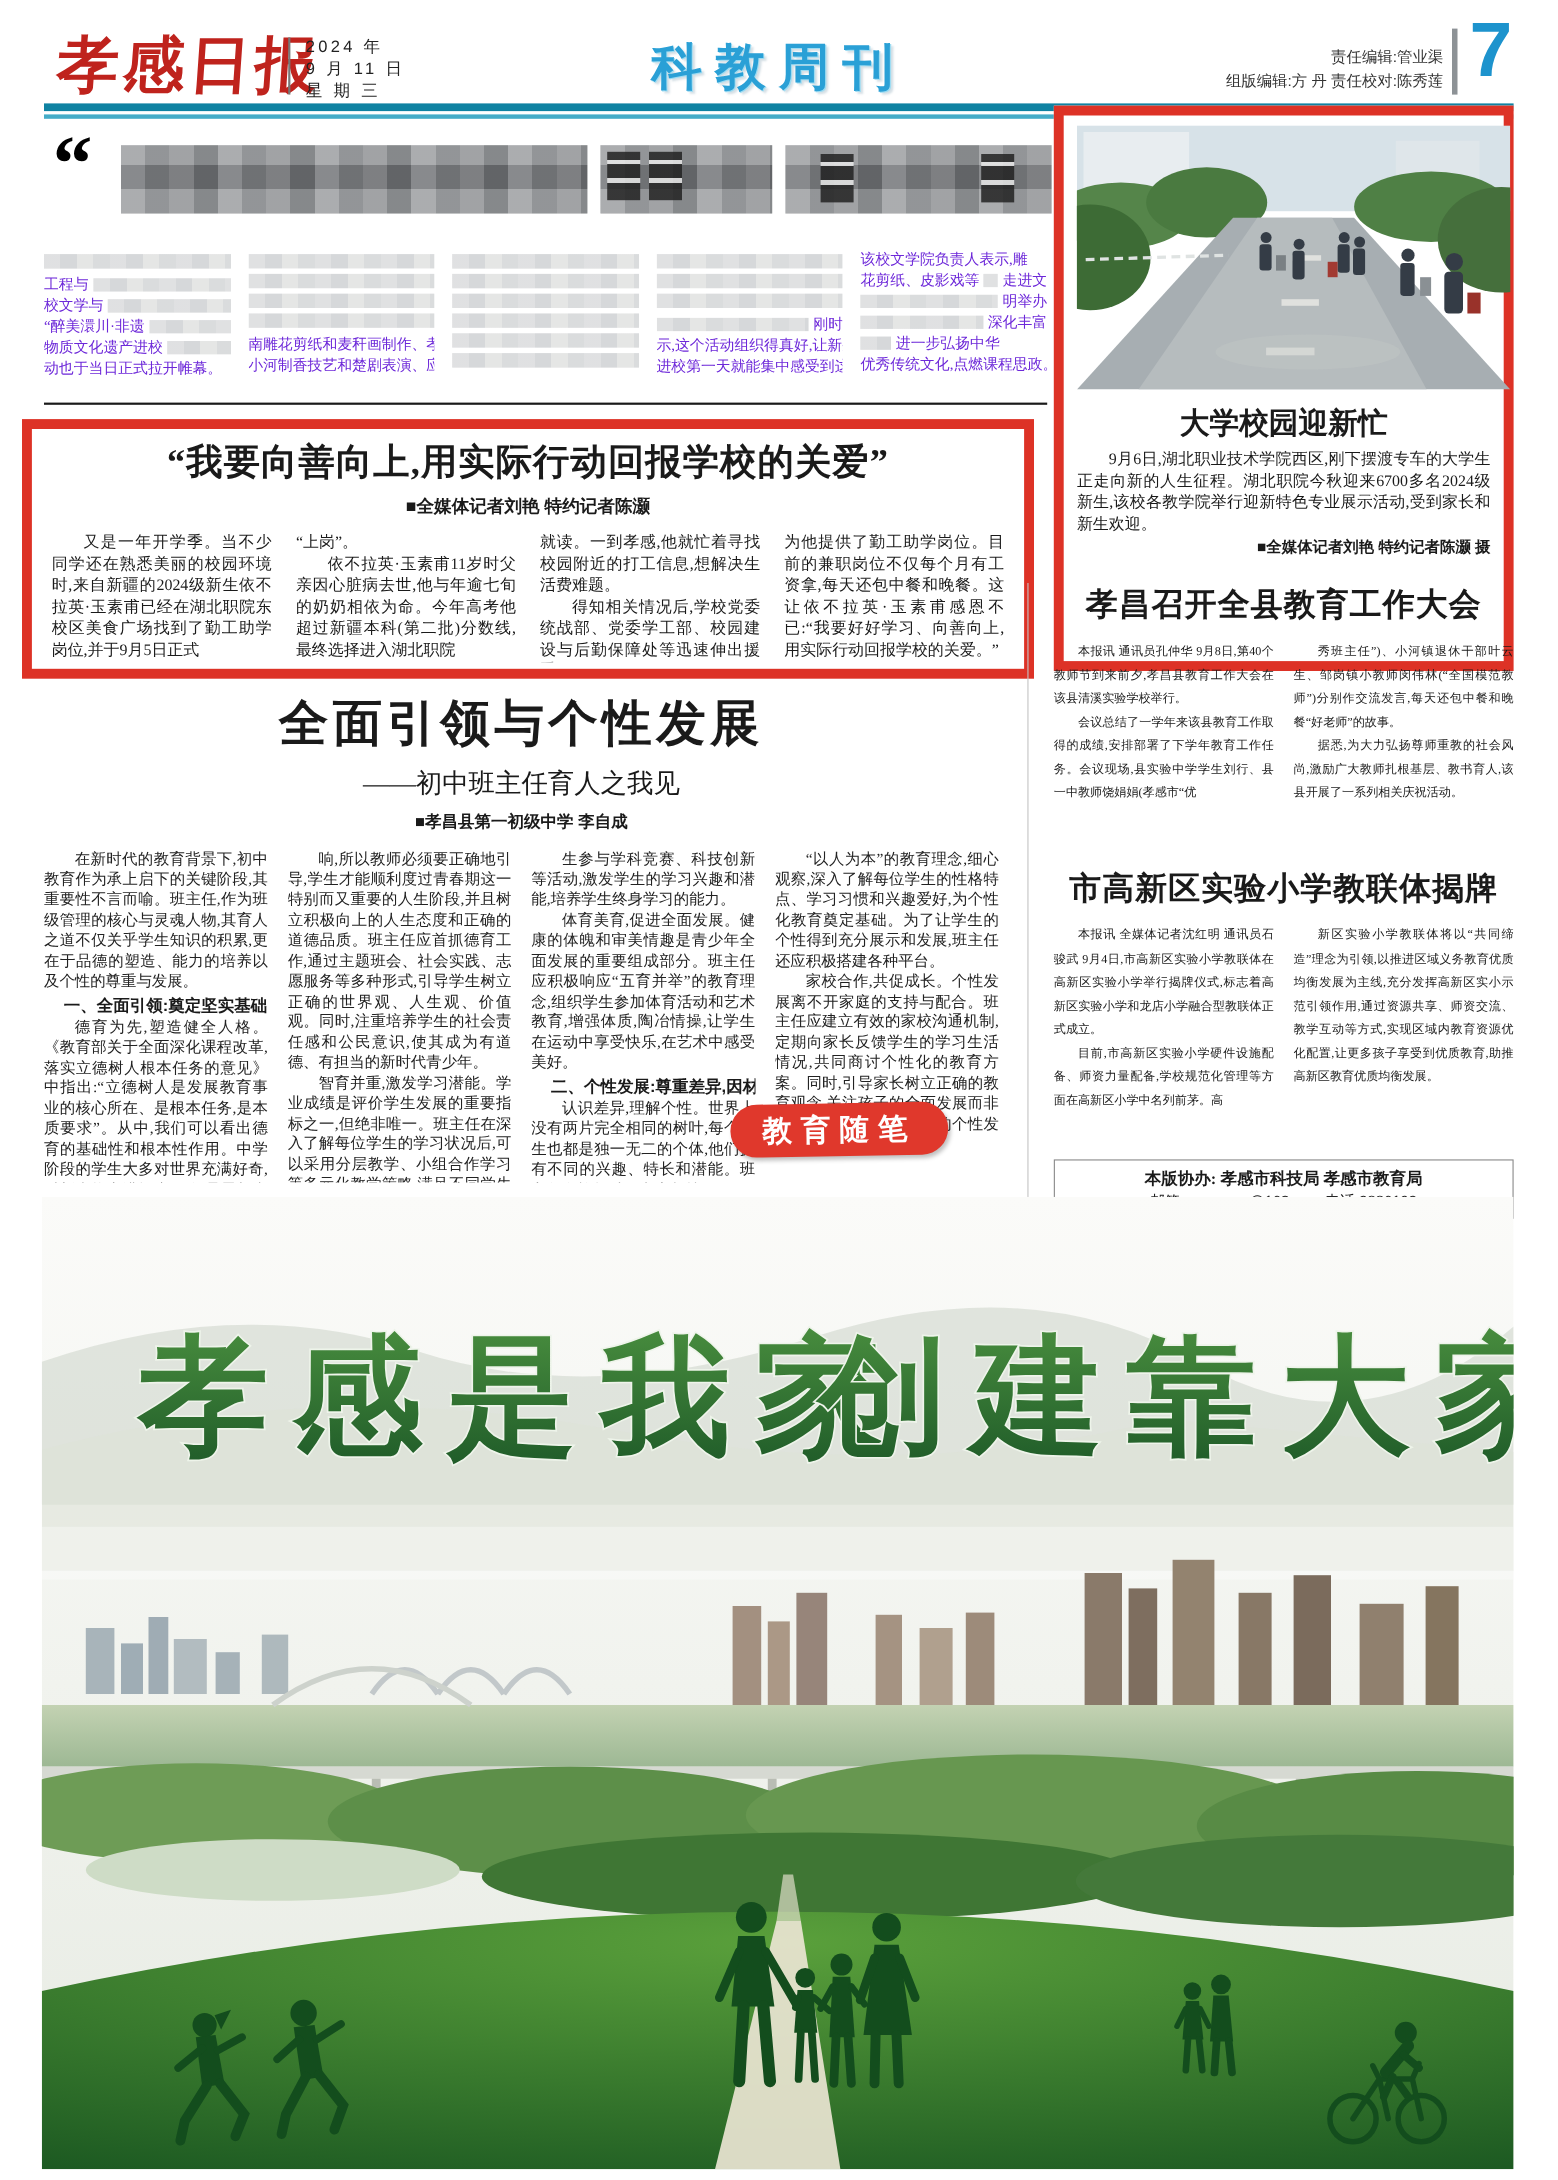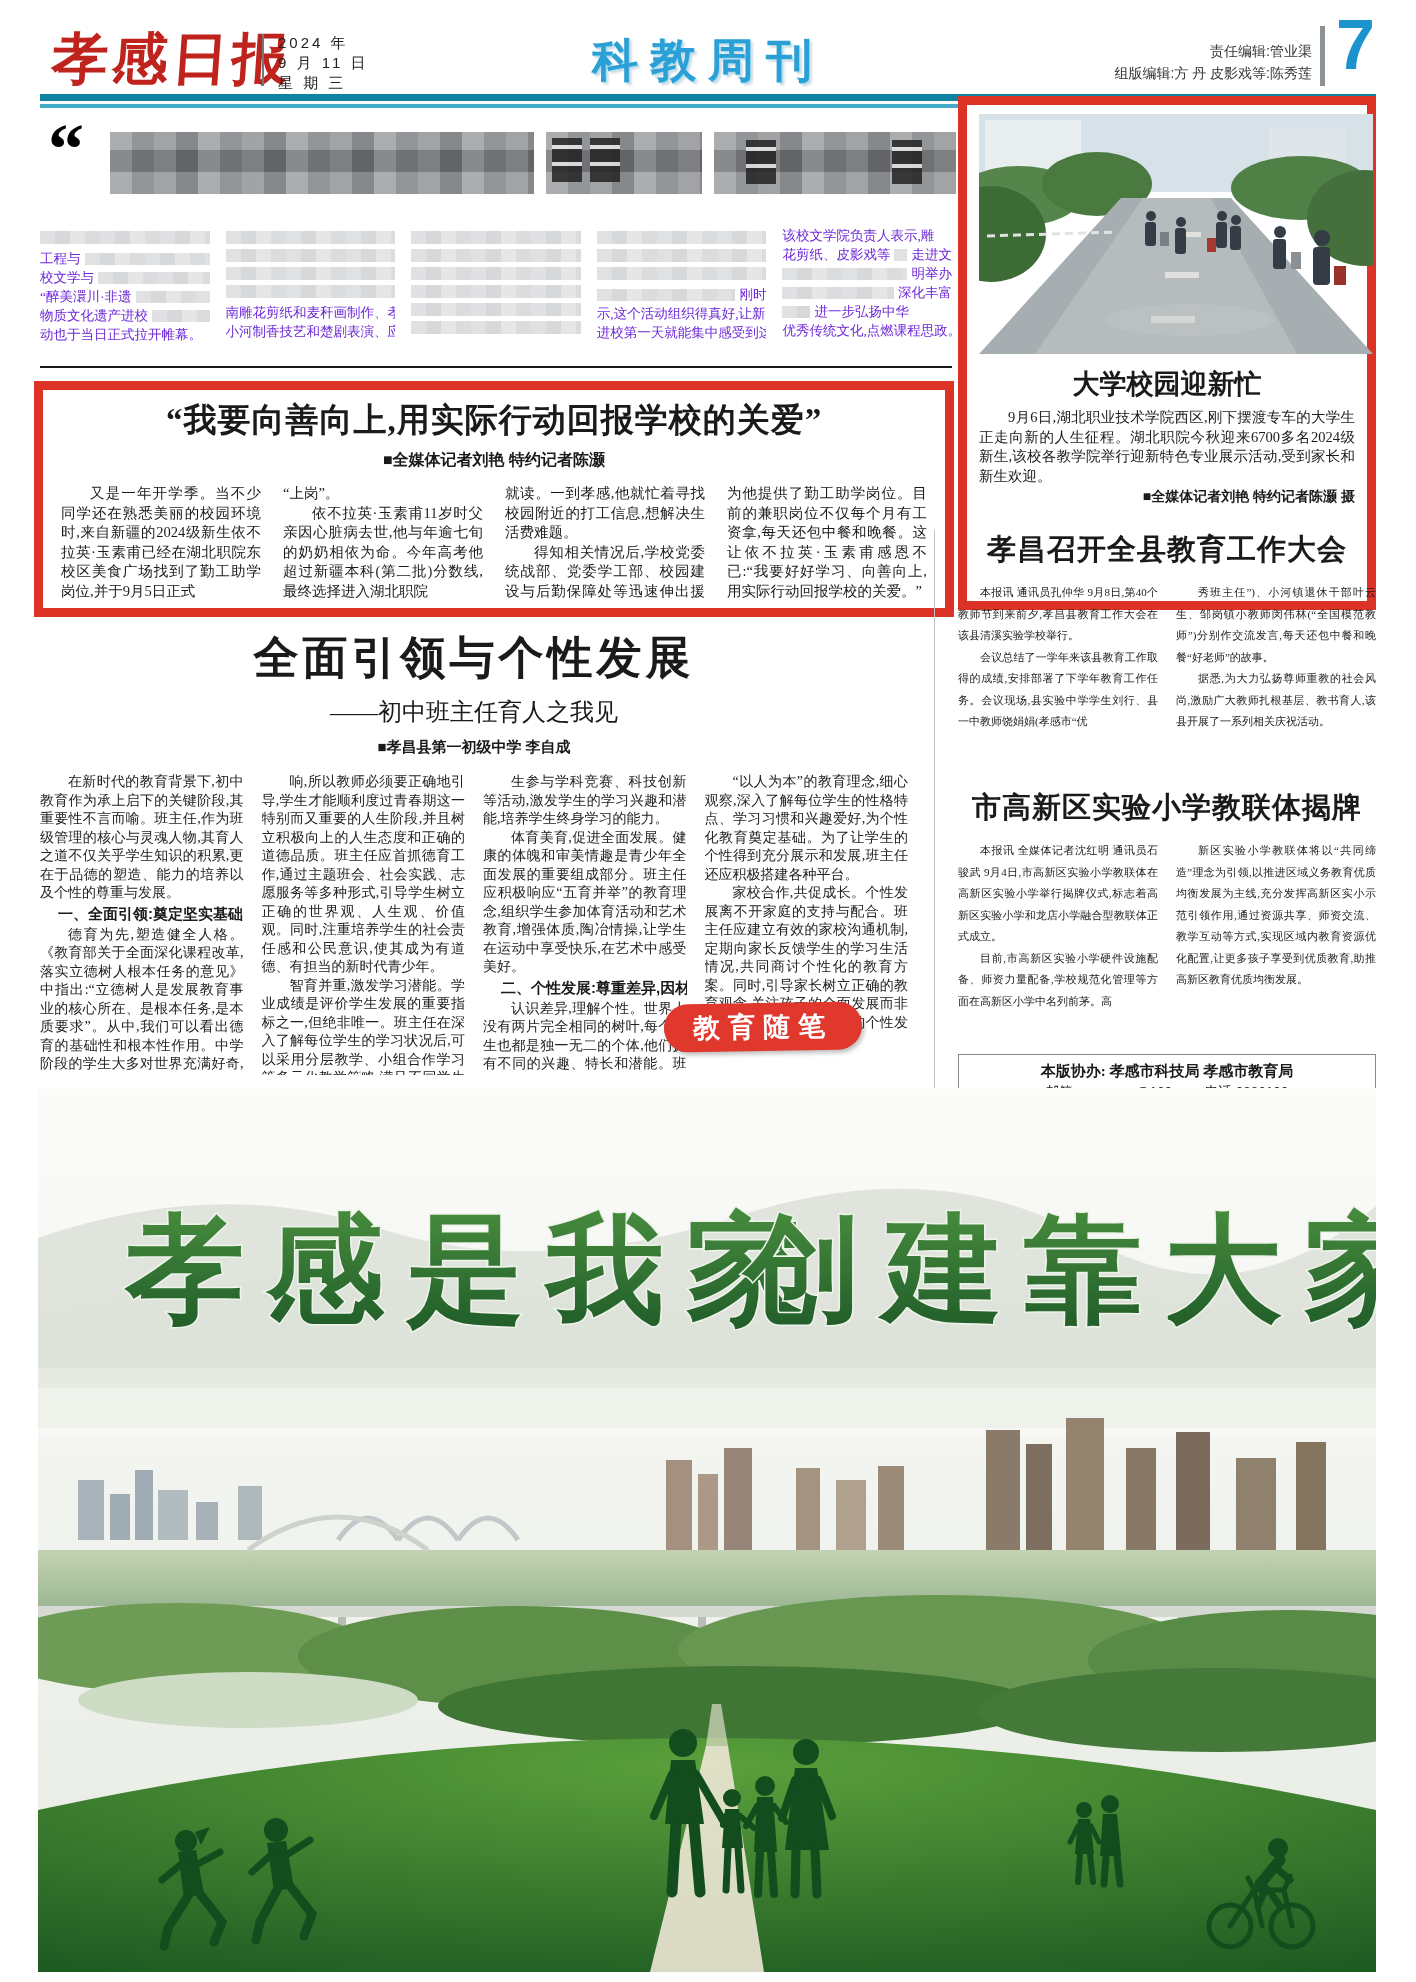--- a/index.html
+++ b/index.html
@@ -39,21 +39,21 @@
         opacity:.85;}
   .cens-cols{display:flex;gap:16px;margin-top:14px;height:142px;overflow:hidden;}
   .ccol{flex:1;font-size:13.5px;color:#6d28d9;overflow:hidden;}
   .mzline{height:13px;margin:5px 0;}
   .crow{display:flex;align-items:center;height:19px;white-space:nowrap;overflow:hidden;}
   .crow .t{flex:none;}
   .crow .f{flex:1;height:12px;margin-left:4px;}
   .hline{left:40px;top:366px;width:912px;height:2px;background:#1a1a1a;}
 
   
-  .red1{left:34px;top:381px;width:920px;height:236px;border:9px solid #dd3226;background:#fff;box-sizing:border-box;}
+  .red1{left:20px;top:381px;width:920px;height:236px;border:9px solid #dd3226;background:#fff;box-sizing:border-box;}
   .r1-head{text-align:center;margin-top:8px;font-size:33px;font-weight:800;letter-spacing:1px;}
   .r1-by{text-align:center;margin-top:7px;font-size:16px;font-weight:700;font-family:"Liberation Sans",sans-serif;}
   .r1-cols{display:flex;gap:22px;margin:13px 18px 0 18px;height:118px;overflow:hidden;}
   .r1-cols>div{flex:1;overflow:hidden;}
   .r1-cols p{font-size:14.5px;line-height:19.5px;text-align:justify;text-indent:2em;margin:0;}
   p.cont{text-indent:0;}
 
   
   .mid{left:40px;top:628px;width:868px;}
   .m-title{text-align:center;font-size:45px;font-weight:800;letter-spacing:4px;}
@@ -99,21 +99,21 @@
   <div class="abs masthead">孝感日报</div>
   <div class="abs hdr-sep"></div>
   <div class="abs hdr-date">
     <div>2024 年</div>
     <div>9 月 11 日</div>
     <div>星 期 三</div>
   </div>
   <div class="abs section-title">科教周刊</div>
   <div class="abs editors">
     <div>责任编辑:管业渠</div>
-    <div>组版编辑:方 丹  皮影戏等:陈秀莲</div>
+    <div>组版编辑:方 丹  责任校对:陈秀莲</div>
   </div>
   <div class="abs pg-bar"></div>
   <div class="abs page-no">7</div>
   <div class="abs teal-rule"></div>
 
   <section class="abs cens">
     <div class="cens-head">
       <span class="cens-quote">“</span>
       <div class="abs mzd" style="left:64px;top:16px;width:424px;height:62px;"></div>
       <div class="abs mzd" style="left:500px;top:16px;width:156px;height:62px;"></div>

